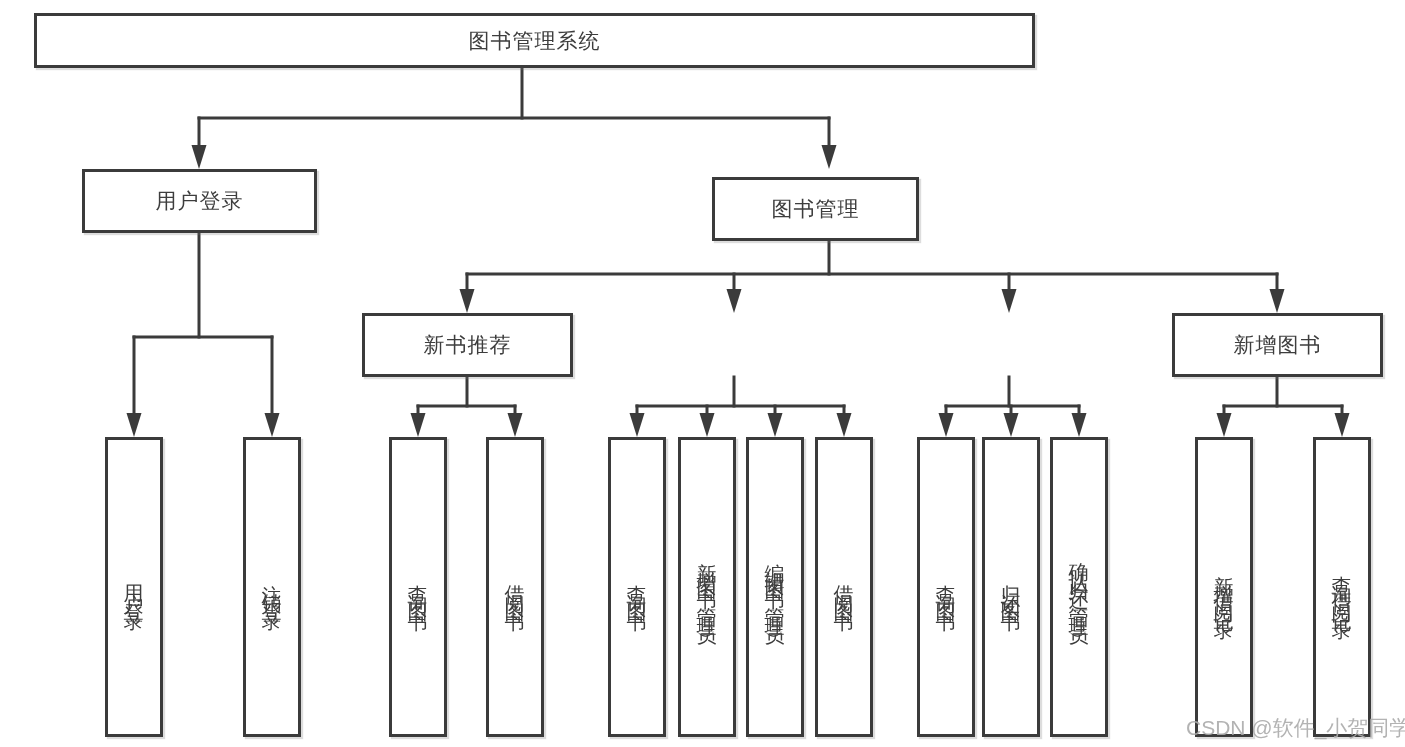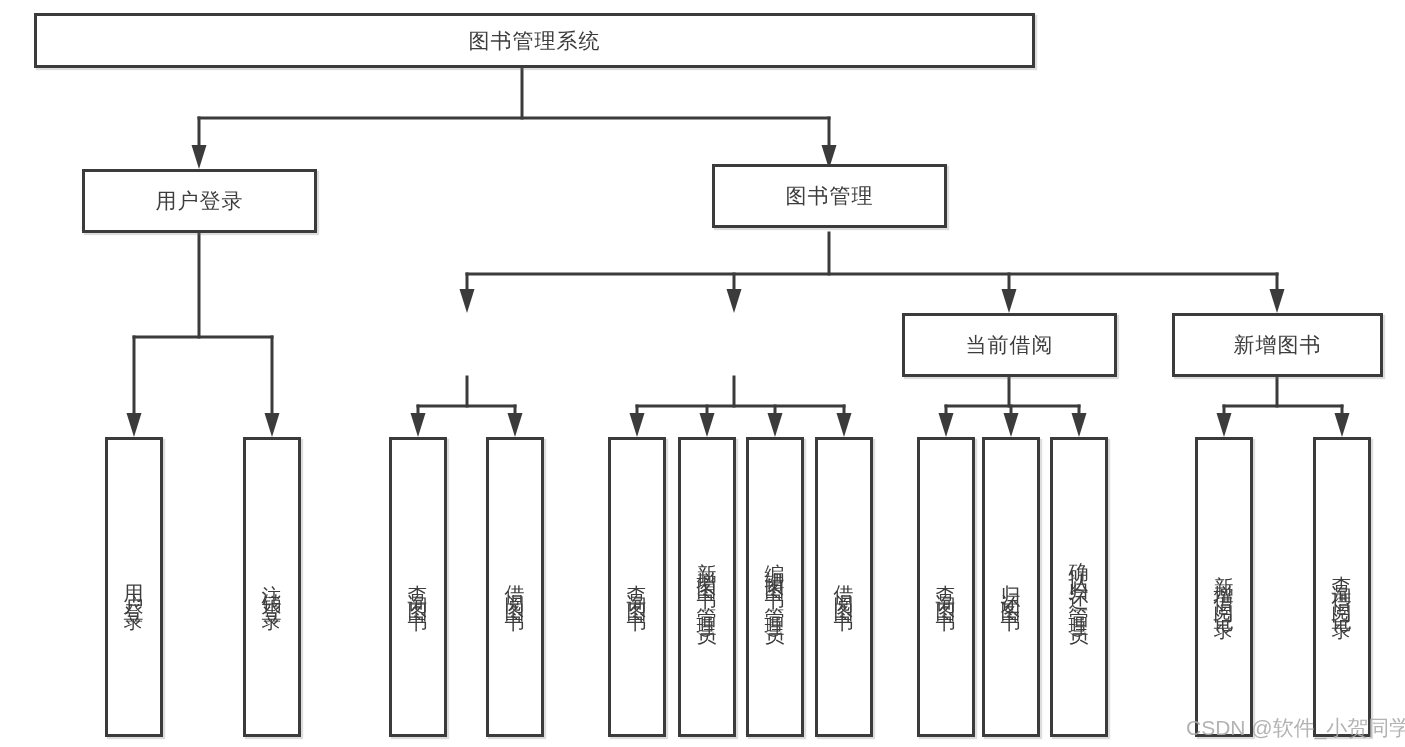--- a/index.html
+++ b/index.html
@@ -128,26 +128,26 @@
     <polygon points="1334.5,413 1349.5,413 1342,437"></polygon>
   </svg>
 
   <div class="box" style="left:22px; top:13px; width:1001px; height:55px;margin-left:12px;">
     <span class="hlabel">图书管理系统</span>
   </div>
 
   <div class="box" style="left:82px; top:169px; width:235px; height:64px;">
     <span class="hlabel">用户登录</span>
   </div>
-  <div class="box" style="left:712px; top:164px; width:235px; height:64px;">
+  <div class="box" style="left:712px; top:177px; width:207px; height:64px;">
     <span class="hlabel">图书管理</span>
   </div>
 
-  <div class="box" style="left:902px; top:313px; width:215px; height:64px;">
-    <span class="hlabel">当前借阅</span>
+  <div class="box" style="left:362px; top:313px; width:211px; height:64px;">
+    <span class="hlabel">新书推荐</span>
   </div>
   <div class="box" style="left:1172px; top:313px; width:211px; height:64px;">
     <span class="hlabel">新增图书</span>
   </div>
 
   <div class="box vbox" style="left:105px; top:437px; width:58px; height:300px;">
     <span class="vtext">用户登录</span>
   </div>
   <div class="box vbox" style="left:243px; top:437px; width:58px; height:300px;">
     <span class="vtext">注销登录</span>

